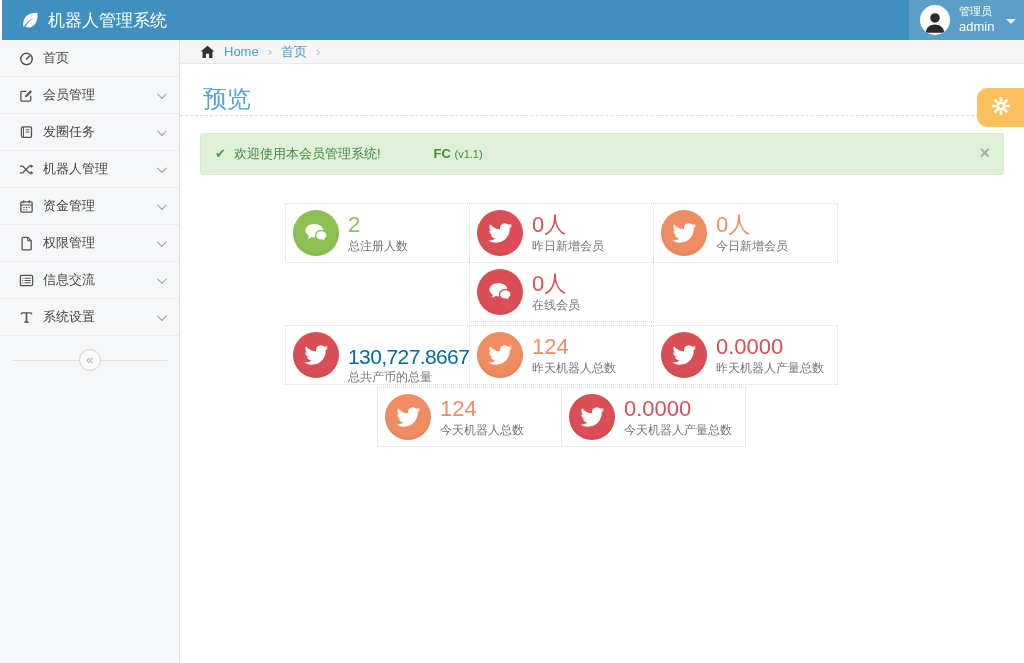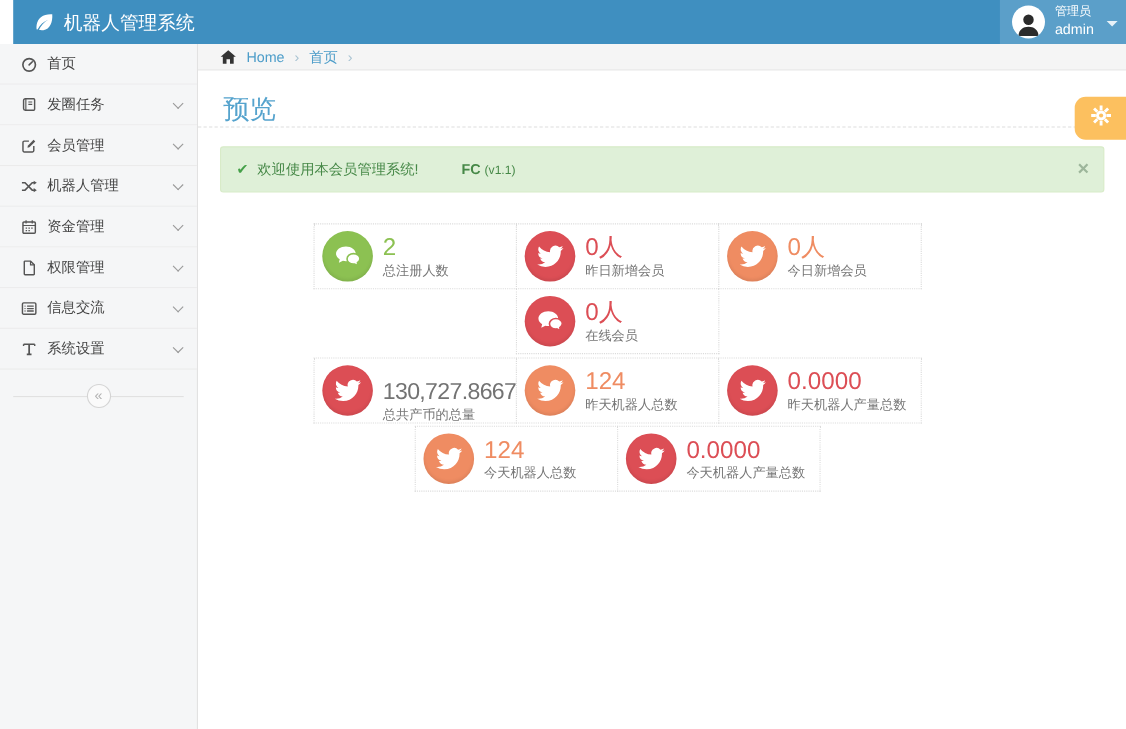--- a/index.html
+++ b/index.html
@@ -1,20 +1,20 @@
 <!DOCTYPE html>
 <html><head>
 <meta charset="utf-8">
 <style>
   * { margin:0; padding:0; box-sizing:border-box; }
   html,body { width:1024px; height:663px; overflow:hidden; background:#fff;
     font-family:"Liberation Sans","DejaVu Sans",sans-serif; }
 
   
-  .header { position:absolute; top:0; left:12px; right:0; height:40px; background:#3f8fc0; z-index:10; }
+  .header { position:absolute; top:0; left:2px; right:0; height:40px; background:#3f8fc0; z-index:10; }
   .brand { float:left; height:40px; display:flex; align-items:center; gap:8px;
     padding-left:18px; color:#fff; font-size:17px; cursor:pointer; }
   .brand .leaf { display:inline-flex; }
   .user-panel { position:absolute; right:0; top:0; height:40px; width:115px; background:#5b9fc9;
     display:flex; align-items:center; padding-left:11px; cursor:pointer; }
   .avatar { width:30px; height:30px; border-radius:50%; background:#fff; overflow:hidden;
     display:flex; align-items:flex-end; justify-content:center; flex:none; }
   .user-text { margin-left:9px; color:#fff; font-size:11px; line-height:1.3; }
   .user-text .uname { font-size:13px; }
   .caret { width:0; height:0; border-left:5px solid transparent; border-right:5px solid transparent;
@@ -46,21 +46,21 @@
   .title-row { position:relative; height:52px; border-bottom:1px dashed #dedede;
     display:flex; align-items:flex-end; padding-left:23px; }
   .page-title { font-size:24px; color:#55a3cd; }
   .gear-btn { position:absolute; top:48px; right:-13px; width:60px; height:39px; background:#fcc05f;
     border-radius:10px; display:flex; align-items:center; justify-content:center;
     cursor:pointer; z-index:5; padding-right:13px; }
 
   .alert { margin:17px 20px 0; background:#dff0d8; border:1px solid #d8ebc8; color:#468847;
     padding:11px 14px; border-radius:3px; font-size:13px; position:relative; }
   .alert .check { margin-right:8px; color:#44a048; font-size:13px; }
-  .alert b { margin-left:3px;padding-left:36px; }
+  .alert b { margin-left:17px;padding-left:36px; }
   .alert .ver { font-size:11px; }
   .alert .close { position:absolute; right:13px; top:50%; transform:translateY(-55%);
     color:#9db69b; font-size:18px; font-weight:bold; cursor:pointer; line-height:1; }
 
   
   .stats { margin:28px 0 0 105px; width:556px; }
   .stat-row { display:flex; }
   .stat-cell { width:185px; height:60px; border:1px dotted #dbdbdb; background:#fff;
     display:flex; align-items:center; padding-left:7px; }
   .stat-cell + .stat-cell { margin-left:-1px; }
@@ -104,37 +104,37 @@
         <span class="s-icon">
           <svg width="15" height="15" viewBox="0 0 16 16" fill="none" stroke="currentColor">
             <circle cx="8" cy="8.5" r="6.1" stroke-width="1.6"></circle>
             <path d="M8 8.5 11.1 5.5" stroke-width="1.6" stroke-linecap="round"></path>
           </svg>
         </span>
         <span>首页</span>
       </div>
       <div class="sidebar-item">
         <span class="s-icon">
+          <svg width="15" height="15" viewBox="0 0 16 16">
+            <path d="M12.5 8.3v4.4a1.3 1.3 0 0 1-1.3 1.3H3.3A1.3 1.3 0 0 1 2 12.7V4.8a1.3 1.3 0 0 1 1.3-1.3h4.5" fill="none" stroke="currentColor" stroke-width="1.4"></path>
+            <path d="M6.4 9.9l1.9-.4 5.6-5.6-1.6-1.6-5.6 5.6-.3 2z" fill="currentColor"></path>
+          </svg>
+        </span>
+        <span>会员管理</span>
+        <span class="chev"></span>
+      </div>
+      <div class="sidebar-item">
+        <span class="s-icon">
           <svg width="15" height="15" viewBox="0 0 16 16" fill="none" stroke="currentColor">
             <path d="M4.3 1.9h8a1 1 0 0 1 1 1v9.2a1 1 0 0 1-1 1h-8a1.7 1.7 0 0 1-1.7-1.7V3.6a1.7 1.7 0 0 1 1.7-1.7z" stroke-width="1.4"></path>
             <path d="M4.8 2v11" stroke-width="1.1"></path>
             <path d="M7.2 5h3.8M7.2 7.4h3.8" stroke-width="1.1"></path>
           </svg>
         </span>
         <span>发圈任务</span>
-        <span class="chev"></span>
-      </div>
-      <div class="sidebar-item">
-        <span class="s-icon">
-          <svg width="15" height="15" viewBox="0 0 16 16">
-            <path d="M12.5 8.3v4.4a1.3 1.3 0 0 1-1.3 1.3H3.3A1.3 1.3 0 0 1 2 12.7V4.8a1.3 1.3 0 0 1 1.3-1.3h4.5" fill="none" stroke="currentColor" stroke-width="1.4"></path>
-            <path d="M6.4 9.9l1.9-.4 5.6-5.6-1.6-1.6-5.6 5.6-.3 2z" fill="currentColor"></path>
-          </svg>
-        </span>
-        <span>会员管理</span>
         <span class="chev"></span>
       </div>
       <div class="sidebar-item">
         <span class="s-icon">
           <svg width="15" height="15" viewBox="0 0 16 16">
             <g fill="none" stroke="currentColor" stroke-width="1.5">
               <path d="M1 4.4h3L11 11.6h2"></path>
               <path d="M1 11.6h3L11 4.4h2"></path>
             </g>
             <path d="M12.4 2.4 15.4 4.4 12.4 6.4z" fill="currentColor"></path>
@@ -273,21 +273,21 @@
         </div>
       </div>
       <div class="stat-row" style="margin-top: 3px; margin-left: 0px;">
         <div class="stat-cell">
           <div class="stat-icon" style="background: rgb(220, 78, 85); color: rgb(220, 78, 85);">
             <svg width="26" height="26" viewBox="0 0 24 24">
               <path fill="#fff" d="M23.3 5.1c-.8.37-1.7.62-2.6.73a4.5 4.5 0 0 0 2-2.48c-.88.52-1.85.9-2.88 1.1a4.52 4.52 0 0 0-7.7 4.12A12.85 12.85 0 0 1 2.8 3.84a4.5 4.5 0 0 0 1.4 6.03 4.5 4.5 0 0 1-2.05-.57v.06a4.52 4.52 0 0 0 3.63 4.43c-.67.18-1.37.2-2.04.08a4.53 4.53 0 0 0 4.22 3.14 9.07 9.07 0 0 1-6.7 1.87 12.8 12.8 0 0 0 6.93 2.03c8.3 0 12.85-6.88 12.85-12.85l-.02-.58a9.2 9.2 0 0 0 2.28-2.35z"></path>
             </svg>
           </div>
           <div class="stat-text">
-            <div class="stat-value long" style="color: #737373; margin-top: 19px;">130,727.8667</div>
+            <div class="stat-value long" style="color: #0369a1; margin-top: 19px;">130,727.8667</div>
             <div class="stat-label">总共产币的总量</div>
           </div>
         </div>
         <div class="stat-cell">
           <div class="stat-icon" style="background: rgb(239, 140, 98); color: rgb(239, 140, 98);">
             <svg width="26" height="26" viewBox="0 0 24 24">
               <path fill="#fff" d="M23.3 5.1c-.8.37-1.7.62-2.6.73a4.5 4.5 0 0 0 2-2.48c-.88.52-1.85.9-2.88 1.1a4.52 4.52 0 0 0-7.7 4.12A12.85 12.85 0 0 1 2.8 3.84a4.5 4.5 0 0 0 1.4 6.03 4.5 4.5 0 0 1-2.05-.57v.06a4.52 4.52 0 0 0 3.63 4.43c-.67.18-1.37.2-2.04.08a4.53 4.53 0 0 0 4.22 3.14 9.07 9.07 0 0 1-6.7 1.87 12.8 12.8 0 0 0 6.93 2.03c8.3 0 12.85-6.88 12.85-12.85l-.02-.58a9.2 9.2 0 0 0 2.28-2.35z"></path>
             </svg>
           </div>
           <div class="stat-text">

